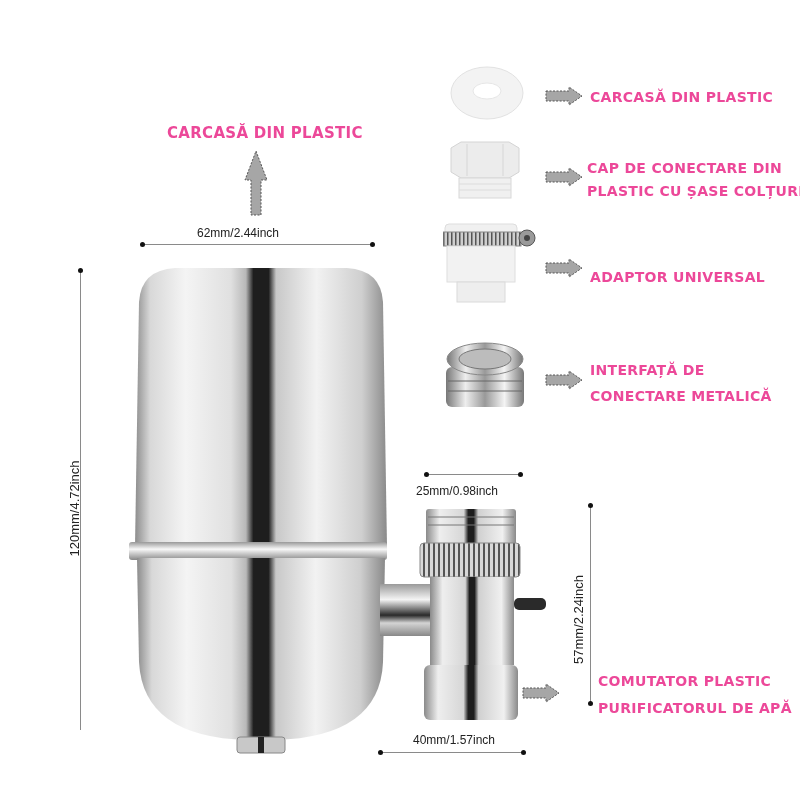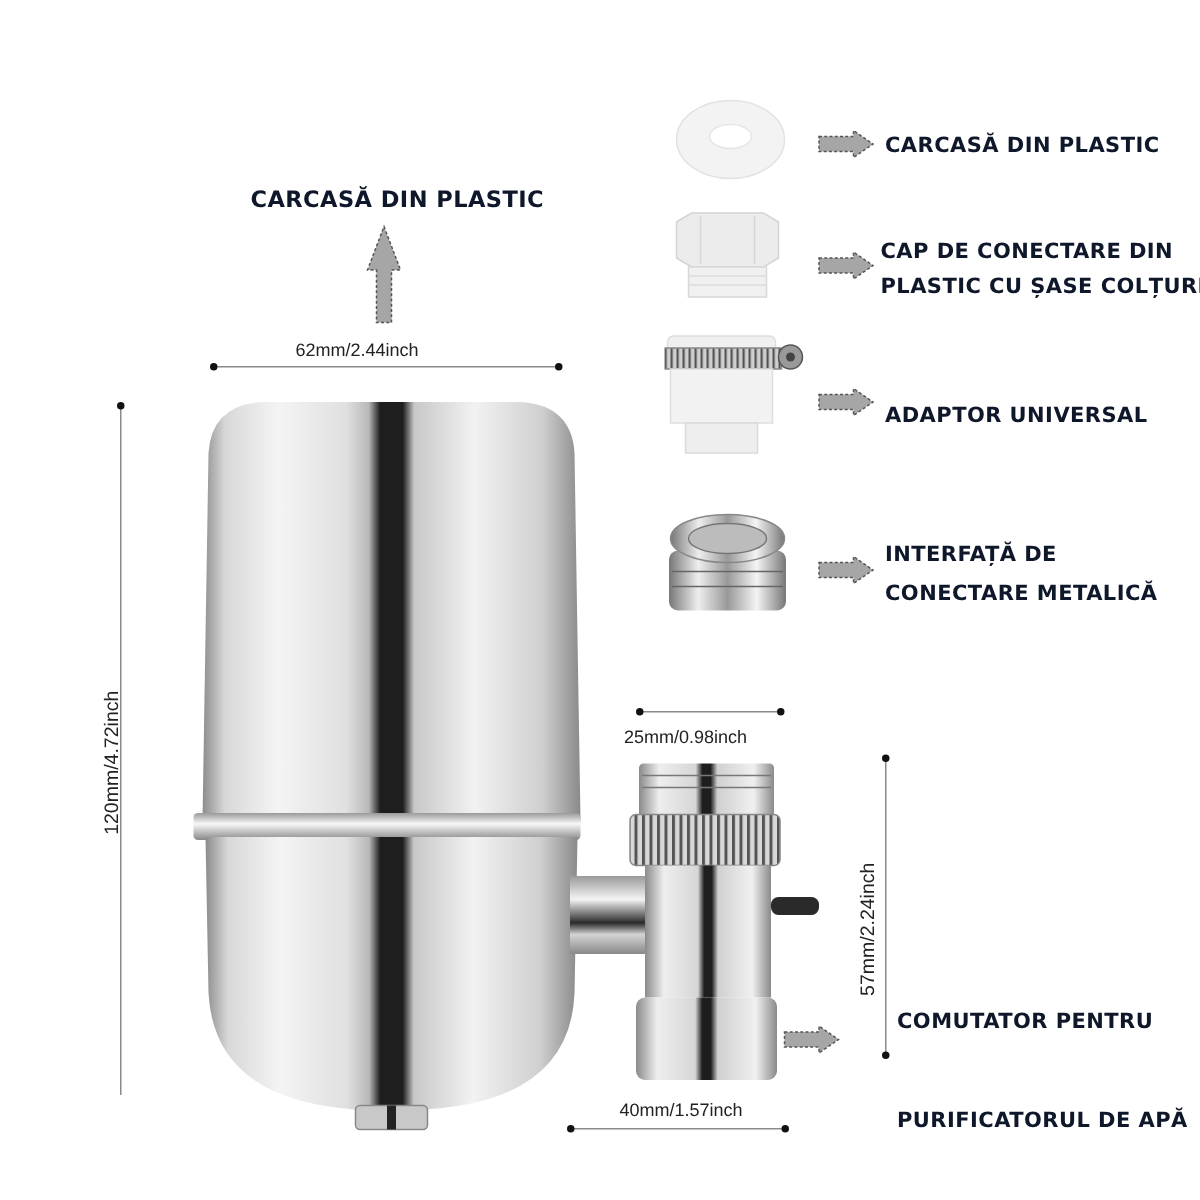--- a/index.html
+++ b/index.html
@@ -6,21 +6,21 @@
     html, body { width: 800px; height: 800px; background: #ffffff; overflow: hidden; }
     body { position: relative; font-family: "DejaVu Sans", sans-serif; }
     .abs { position: absolute; }
 
     .label {
       position: absolute;
       font-family: "DejaVu Sans", sans-serif;
       font-weight: bold;
       font-size: 14px;
       letter-spacing: 0.3px;
-      color: #0f172a;
+      color: #ec4899;
       line-height: 22px;
       white-space: nowrap;
     }
     .dim {
       position: absolute;
       font-family: "Liberation Sans", sans-serif;
       font-size: 12px;
       color: #222222;
       white-space: nowrap;
     }
@@ -138,22 +138,22 @@
 <div class="vtext" style="left:518px; top:612px; width:120px; text-align:center;">57mm/2.24inch</div>
 
 <div class="dim" style="left:413px; top:733px;">40mm/1.57inch</div>
 <div class="hline" style="left:380px; top:752px; width:144px;"></div>
 <div class="dot" style="left:378px; top:750px;"></div>
 <div class="dot" style="left:521px; top:750px;"></div>
 
 <svg class="arrow-r" style="left:522px; top:683px;" viewBox="0 0 38 20">
   <polygon points="1,5 24,5 24,1 37,10 24,19 24,15 1,15" fill="#a6a6a6" stroke="#555" stroke-width="1" stroke-dasharray="2,1.5"></polygon>
 </svg>
-<div class="label" style="left:598px; top:670px;">COMUTATOR PENTRU</div>
-<div class="label" style="left:598px; top:736px;">PURIFICATORUL DE APĂ</div>
+<div class="label" style="left:598px; top:670px;">COMUTATOR PLASTIC</div>
+<div class="label" style="left:598px; top:697px;">PURIFICATORUL DE APĂ</div>
 
 <svg class="abs" style="left:447px; top:63px;" width="80" height="60" viewBox="0 0 80 60">
   <ellipse cx="40" cy="30" rx="36" ry="26" fill="#f3f3f3" stroke="#e2e2e2"></ellipse>
   <ellipse cx="40" cy="28" rx="14" ry="8" fill="#ffffff" stroke="#e6e6e6"></ellipse>
 </svg>
 <svg class="arrow-r" style="left:545px; top:86px;" viewBox="0 0 38 20">
   <polygon points="1,5 24,5 24,1 37,10 24,19 24,15 1,15" fill="#a6a6a6" stroke="#555" stroke-width="1" stroke-dasharray="2,1.5"></polygon>
 </svg>
 <div class="label" style="left:590px; top:86px;">CARCASĂ DIN PLASTIC</div>
 

